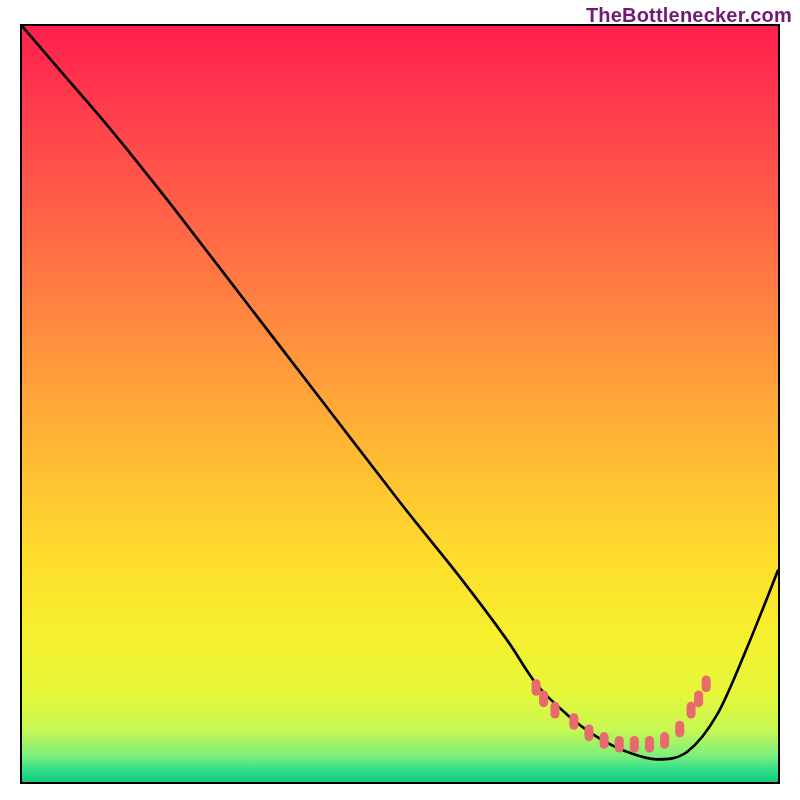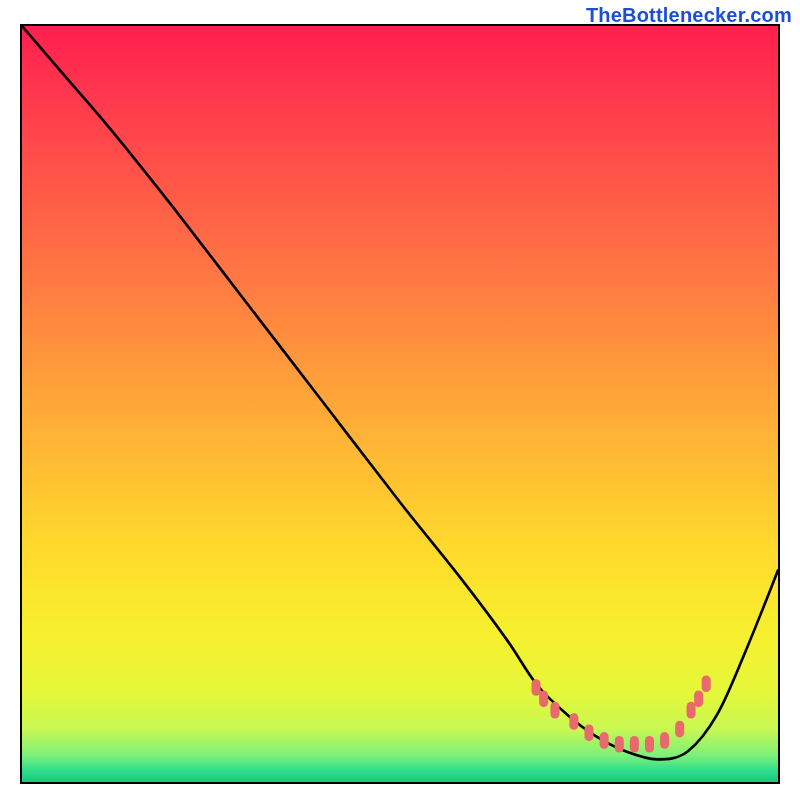--- a/index.html
+++ b/index.html
@@ -15,21 +15,21 @@
     position: relative;
     width: 800px;
     height: 800px;
   }
   .watermark {
     position: absolute;
     top: 4px;
     right: 8px;
     font-size: 20px;
     font-weight: 600;
-    color: #1d4ed8;
+    color: #701a75;
     letter-spacing: 0.2px;
     z-index: 5;
   }
   .plot-area {
     position: absolute;
     left: 20px;
     top: 24px;
     width: 760px;
     height: 760px;
     box-sizing: border-box;

